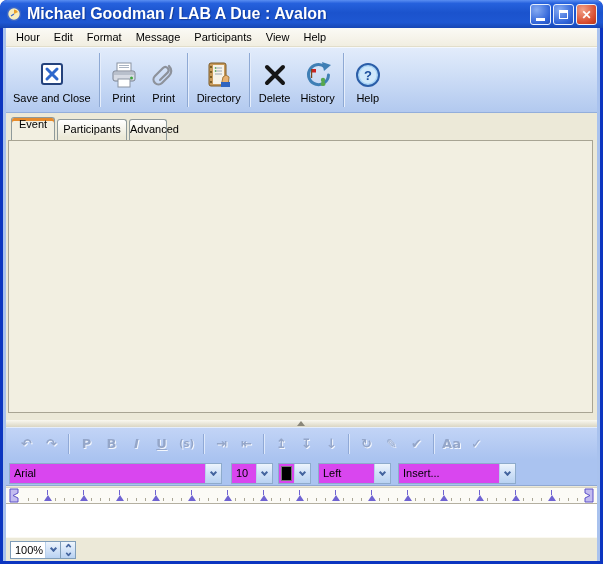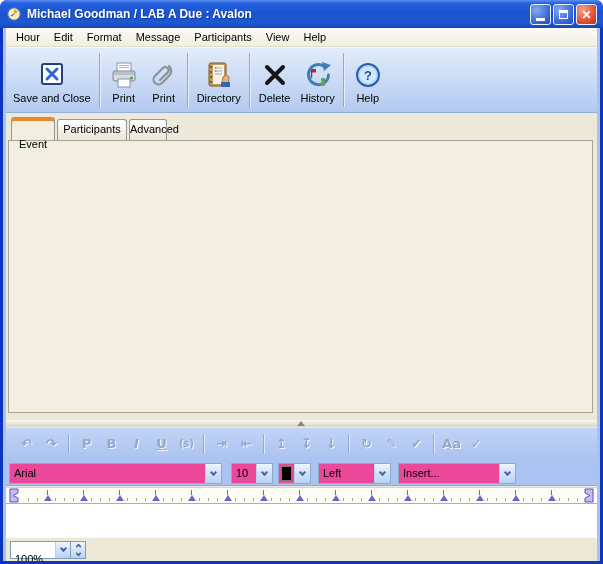--- a/index.html
+++ b/index.html
@@ -10,21 +10,21 @@
     background:#0c35c0; border-radius:7px 7px 0 0; overflow:hidden;
   }
   .abs { position:absolute; }
 
   
   .titlebar {
     left:0; top:0; width:603px; height:28px;
     background:linear-gradient(180deg,#5a8ef2 0%,#2661dd 12%,#1b53cd 45%,#1e57d2 80%,#1646b4 100%);
     border-radius:7px 7px 0 0; display:flex; align-items:center;
   }
-  .title-text { color:#fff; font-weight:bold; font-size:12px; text-shadow:1px 1px 1px #123a96; margin-left:5px; white-space:nowrap; }
+  .title-text { color:#fff; font-weight:bold; font-size:16px; text-shadow:1px 1px 1px #123a96; margin-left:5px; white-space:nowrap; }
   .winbtns { position:absolute; right:6px; top:4px; display:flex; gap:2px; }
   .wbtn {
     width:21px; height:21px; border:1px solid #e8f0fc; border-radius:3px;
     display:flex; align-items:center; justify-content:center;
     background:radial-gradient(circle at 30% 25%, #86abf2, #2f63d8 70%, #234fb8);
     color:#fff; font-weight:bold;
   }
   .wbtn.close { background:radial-gradient(circle at 30% 25%, #f3a188, #d6492c 70%, #b23617); }
   .glyph-min { width:9px; height:3px; background:#fff; margin-top:9px; }
   .glyph-max { width:9px; height:9px; border:1px solid #fff; border-top:3px solid #fff; }
@@ -53,35 +53,35 @@
   .tbtn .ticon { height:34px; display:flex; align-items:flex-end; justify-content:center; }
   .tbtn .tlabel { margin-top:2px; white-space:nowrap; }
   .tsep-lg { width:2px; height:54px; border-left:1px solid #8ea9d4; border-right:1px solid #e6eefb; margin:0 3px; }
 
   
   .tab {
     position:absolute; border:1px solid #8f9a9b; border-bottom:none; border-radius:3px 3px 0 0;
     background:linear-gradient(180deg,#ffffff,#ece9d8 85%); text-align:center; padding-top:3px;
   }
   .tab.active {
-    background:#f2efe1; z-index:3; padding-top:20px;
+    background:#f2efe1; z-index:3; padding-top:0;
     box-shadow:inset 0 3px 0 #e68b2c;
   }
 
   
   .panel { left:8px; top:140px; width:585px; height:273px; background:#f2efe1; border:1px solid #a8a493; z-index:2; }
 
   .flabel { position:absolute; white-space:nowrap; }
   .field {
     position:absolute; height:21px; background:#fff; border:1px solid #8eabcc;
     font-size:11px; line-height:19px; padding:0 3px; white-space:nowrap; overflow:hidden;
   }
   .sel { color:#fff; padding:0 2px; }
 
-  .combo { position:absolute; height:21px; background:#ec4899; border:1px solid #8eabcc; display:flex; overflow:hidden;justify-content:space-between; }
+  .combo { position:absolute; height:21px; background:#d946ef; border:1px solid #8eabcc; display:flex; overflow:hidden;justify-content:space-between; }
   .combo .cval { flex:1; line-height:19px; padding:0 4px; white-space:nowrap; overflow:hidden; }
   .combo .cbtn {
     width:16px; flex:0 0 16px; border-left:1px solid #b9d0ea;
     background:linear-gradient(180deg,#eef5fd 0%,#d2e3f8 45%,#b9d2f2 100%);
     display:flex; align-items:center; justify-content:center;
   }
   .chev { width:5px; height:5px; border-right:2px solid #44659f; border-bottom:2px solid #44659f; transform:rotate(45deg); margin-top:-3px; }
   .chev-up { width:5px; height:5px; border-left:2px solid #44659f; border-top:2px solid #44659f; transform:rotate(45deg); margin-top:3px; }
 
   .checkbox { position:absolute; width:13px; height:13px; background:#fff; border:1px solid #7c91ad; }
@@ -113,21 +113,21 @@
   
   .ruler { left:6px; top:487px; width:591px; height:17px; background:#fcfbf6; border-top:1px solid #d9d5c5; border-bottom:1px solid #b4b0a1; }
   .rtick { position:absolute; bottom:2px; width:1px; height:3px; background:#aba globe; background:#aaa695; }
   .tabstop { position:absolute; bottom:2px; width:0; height:0; border-left:4px solid transparent; border-right:4px solid transparent; border-bottom:6px solid #6f63d2; }
   .tabstop i { position:absolute; left:-1px; top:-5px; width:1px; height:5px; background:#6f63d2; }
 
   
   .docbody { left:6px; top:504px; width:591px; height:33px; background:#fff; }
   .statusbar { left:6px; top:537px; width:591px; height:24px; background:#ece9d8; border-top:1px solid #fbf9f1; }
   .zoomwidget { position:absolute; left:4px; top:3px; height:18px; display:flex; border:1px solid #7f9db9; background:#fff; }
-  .zoomval { line-height:16px; padding:9px 4px; width:44px; }
+  .zoomval { line-height:16px; padding:0 4px; width:34px; }
   .zbtn { width:15px; border-left:1px solid #b9d0ea; background:linear-gradient(180deg,#eef5fd,#b9d2f2); display:flex; align-items:center; justify-content:center; }
   .zspin { width:15px; border-left:1px solid #7f9db9; background:linear-gradient(180deg,#eef5fd,#b9d2f2); display:flex; flex-direction:column; align-items:center; justify-content:center; }
   .zspin .chev { margin:0; transform:rotate(45deg) scale(.8); }
   .zspin .chev-up { margin:0 0 2px 0; transform:rotate(45deg) scale(.8); }
 
   .bottom-border { left:0; top:561px; width:603px; height:3px; background:#0c35c0; }
 </style>
 </head>
 <body>
 

